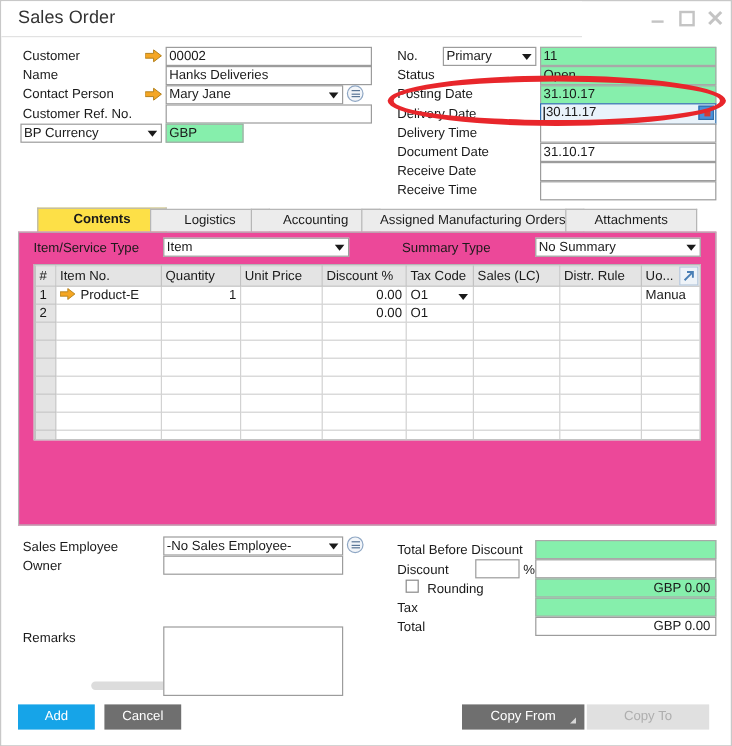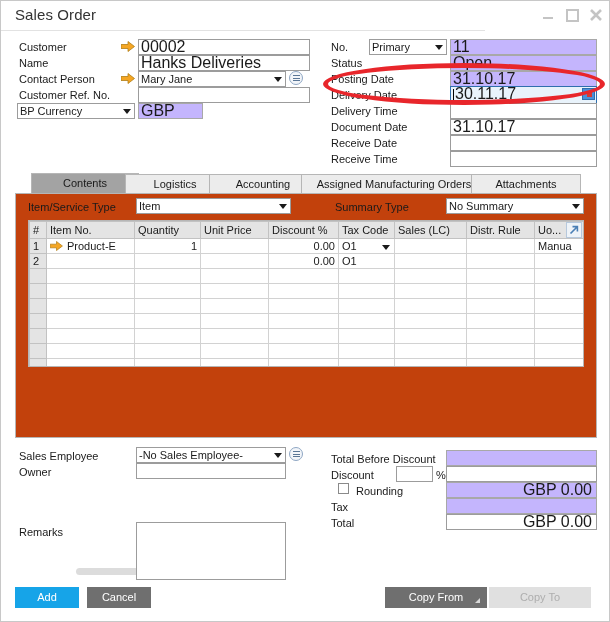--- a/index.html
+++ b/index.html
@@ -48,28 +48,28 @@
     position: absolute;
     font-size: 11px; color: #1a1a1a;
     white-space: nowrap;
     line-height: 14px;
   }
   .fld {
     position: absolute;
     height: 16px;
     border: 1px solid #9c9c9c;
     background: #ffffff;
-    font-size: 16px;
+    font-size: 11px;
     color: #1a1a1a;
     line-height: 14px;
     padding: 0 2px;
     white-space: nowrap;
     overflow: hidden;
   }
-  .fld.ro { background: #c4b5fd; border-color: #a8a8a8; }
+  .fld.ro { background: #86efac; border-color: #a8a8a8; }
   .fld.right { text-align: right; padding-right: 4px; }
   .sel {
     position: absolute;
     height: 16px;
     border: 1px solid #9c9c9c;
     background: #ffffff;
     font-size: 11px; color: #1a1a1a;
     line-height: 14px;
     padding: 0 2px;
     white-space: nowrap; overflow: hidden;
@@ -131,30 +131,30 @@
   .tab {
     position: absolute; top: 0; height: 19px;
     border: 1px solid #b6b6b6;
     border-bottom: none;
     background: #ececec;
     text-align: center;
     font-size: 11px; color: #1a1a1a;
     line-height: 18px;
   }
   .tab.active {
-    background: #a3a3a3;
+    background: #fde047;
     height: 20px;
     border-color: #b6b6b6;
-    font-weight: normal;
+    font-weight: bold;
   }
   #tabpanel {
     position: absolute; left: 14px; top: 192px;
     width: 582px; height: 245px;
     border: 1px solid #b6b6b6;
-    background: #c2410c;
+    background: #ec4899;
   }
 
   
   #grid {
     position: absolute; left: 12px; top: 26px;
     width: 556px; height: 147px;
     border: 1px solid #b6b6b6;
     background: #ffffff;
     overflow: hidden;
   }

